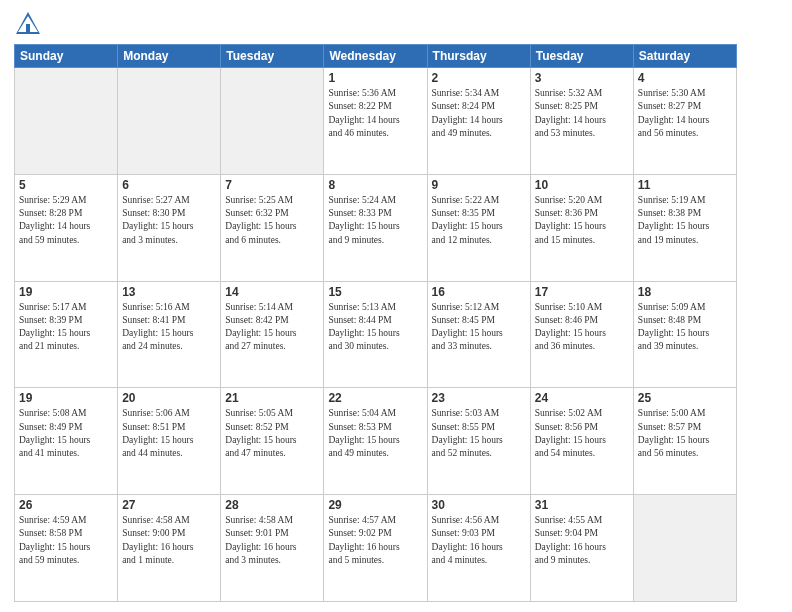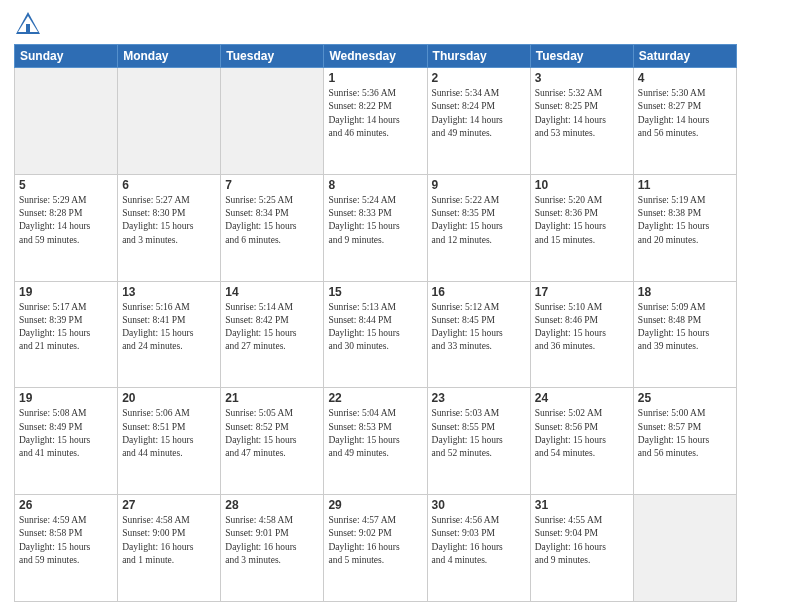--- a/index.html
+++ b/index.html
@@ -182,21 +182,21 @@
               <div>Sunrise: 5:27 AM</div>
               <div>Sunset: 8:30 PM</div>
               <div>Daylight: 15 hours</div>
               <div>and 3 minutes.</div>
             </div>
           </td>
           <td>
             <span class="day-number">7</span>
             <div class="cell-text">
               <div>Sunrise: 5:25 AM</div>
-              <div>Sunset: 8:34 PM</div>
+              <div>Sunset: 6:32 PM</div>
               <div>Daylight: 15 hours</div>
               <div>and 6 minutes.</div>
             </div>
           </td>
           <td>
             <span class="day-number">8</span>
             <div class="cell-text">
               <div>Sunrise: 5:24 AM</div>
               <div>Sunset: 8:33 PM</div>
               <div>Daylight: 15 hours</div>
@@ -220,21 +220,21 @@
               <div>Daylight: 15 hours</div>
               <div>and 15 minutes.</div>
             </div>
           </td>
           <td>
             <span class="day-number">11</span>
             <div class="cell-text">
               <div>Sunrise: 5:19 AM</div>
               <div>Sunset: 8:38 PM</div>
               <div>Daylight: 15 hours</div>
-              <div>and 20 minutes.</div>
+              <div>and 19 minutes.</div>
             </div>
           </td>
         </tr>
         <tr>
           <td>
             <span class="day-number">19</span>
             <div class="cell-text">
               <div>Sunrise: 5:17 AM</div>
               <div>Sunset: 8:39 PM</div>
               <div>Daylight: 15 hours</div>

